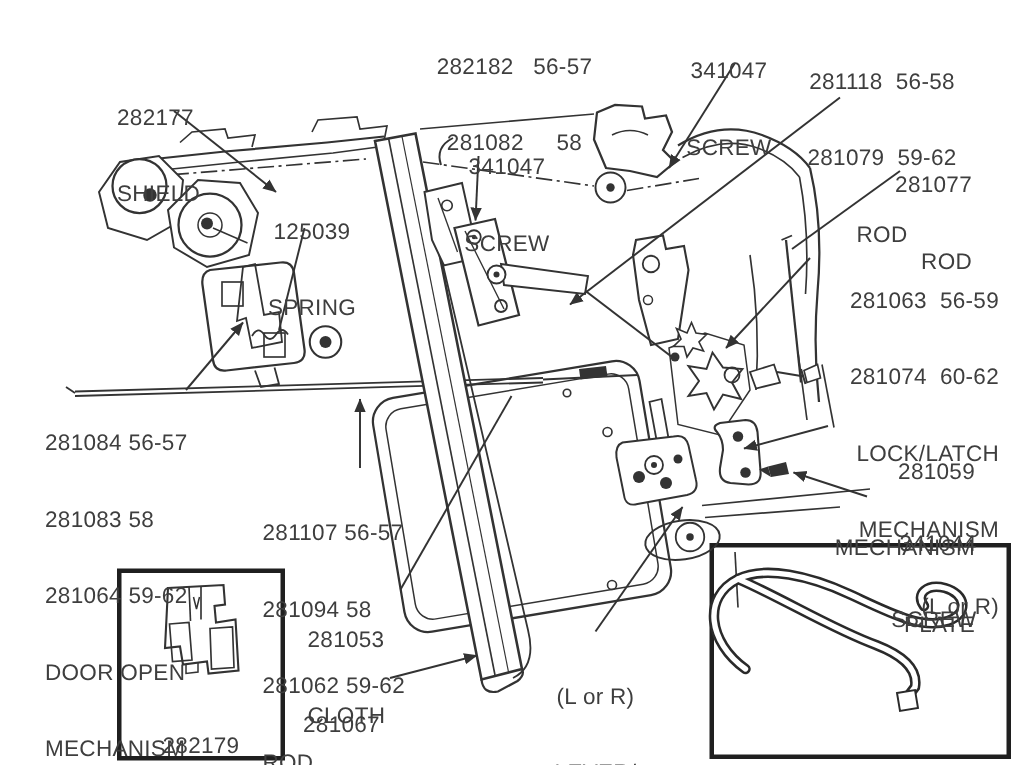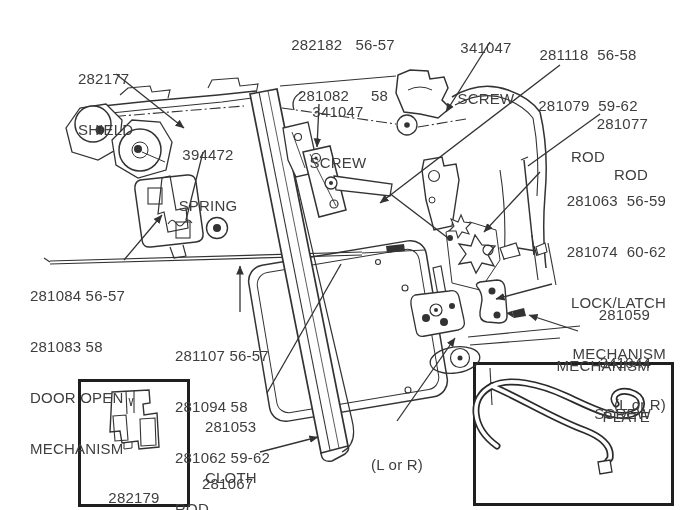--- a/index.html
+++ b/index.html
@@ -253,27 +253,28 @@
     <div>MECHANISM</div>
     <div>PLATE</div>
   </div>
 
   <div class="lbl right" style="left:651px;top:320px;">
     <div>341044</div>
     <div>SCREW</div>
   </div>
 
   <div class="lbl center" style="left:208px;top:112px;">
-    <div>394472</div>
+    <div>125039</div>
     <div>SPRING</div>
   </div>
 
   <div class="lbl" style="left:30px;top:253px;">
     <div>281084 56-57</div>
     <div>281083 58</div>
+    <div>281064 59-62</div>
     <div>DOOR OPEN</div>
     <div>MECHANISM</div>
     
     
   </div>
 
   <div class="lbl" style="left:175px;top:313px;">
     <div>281107 56-57</div>
     <div>281094 58</div>
     <div>281062 59-62</div>

